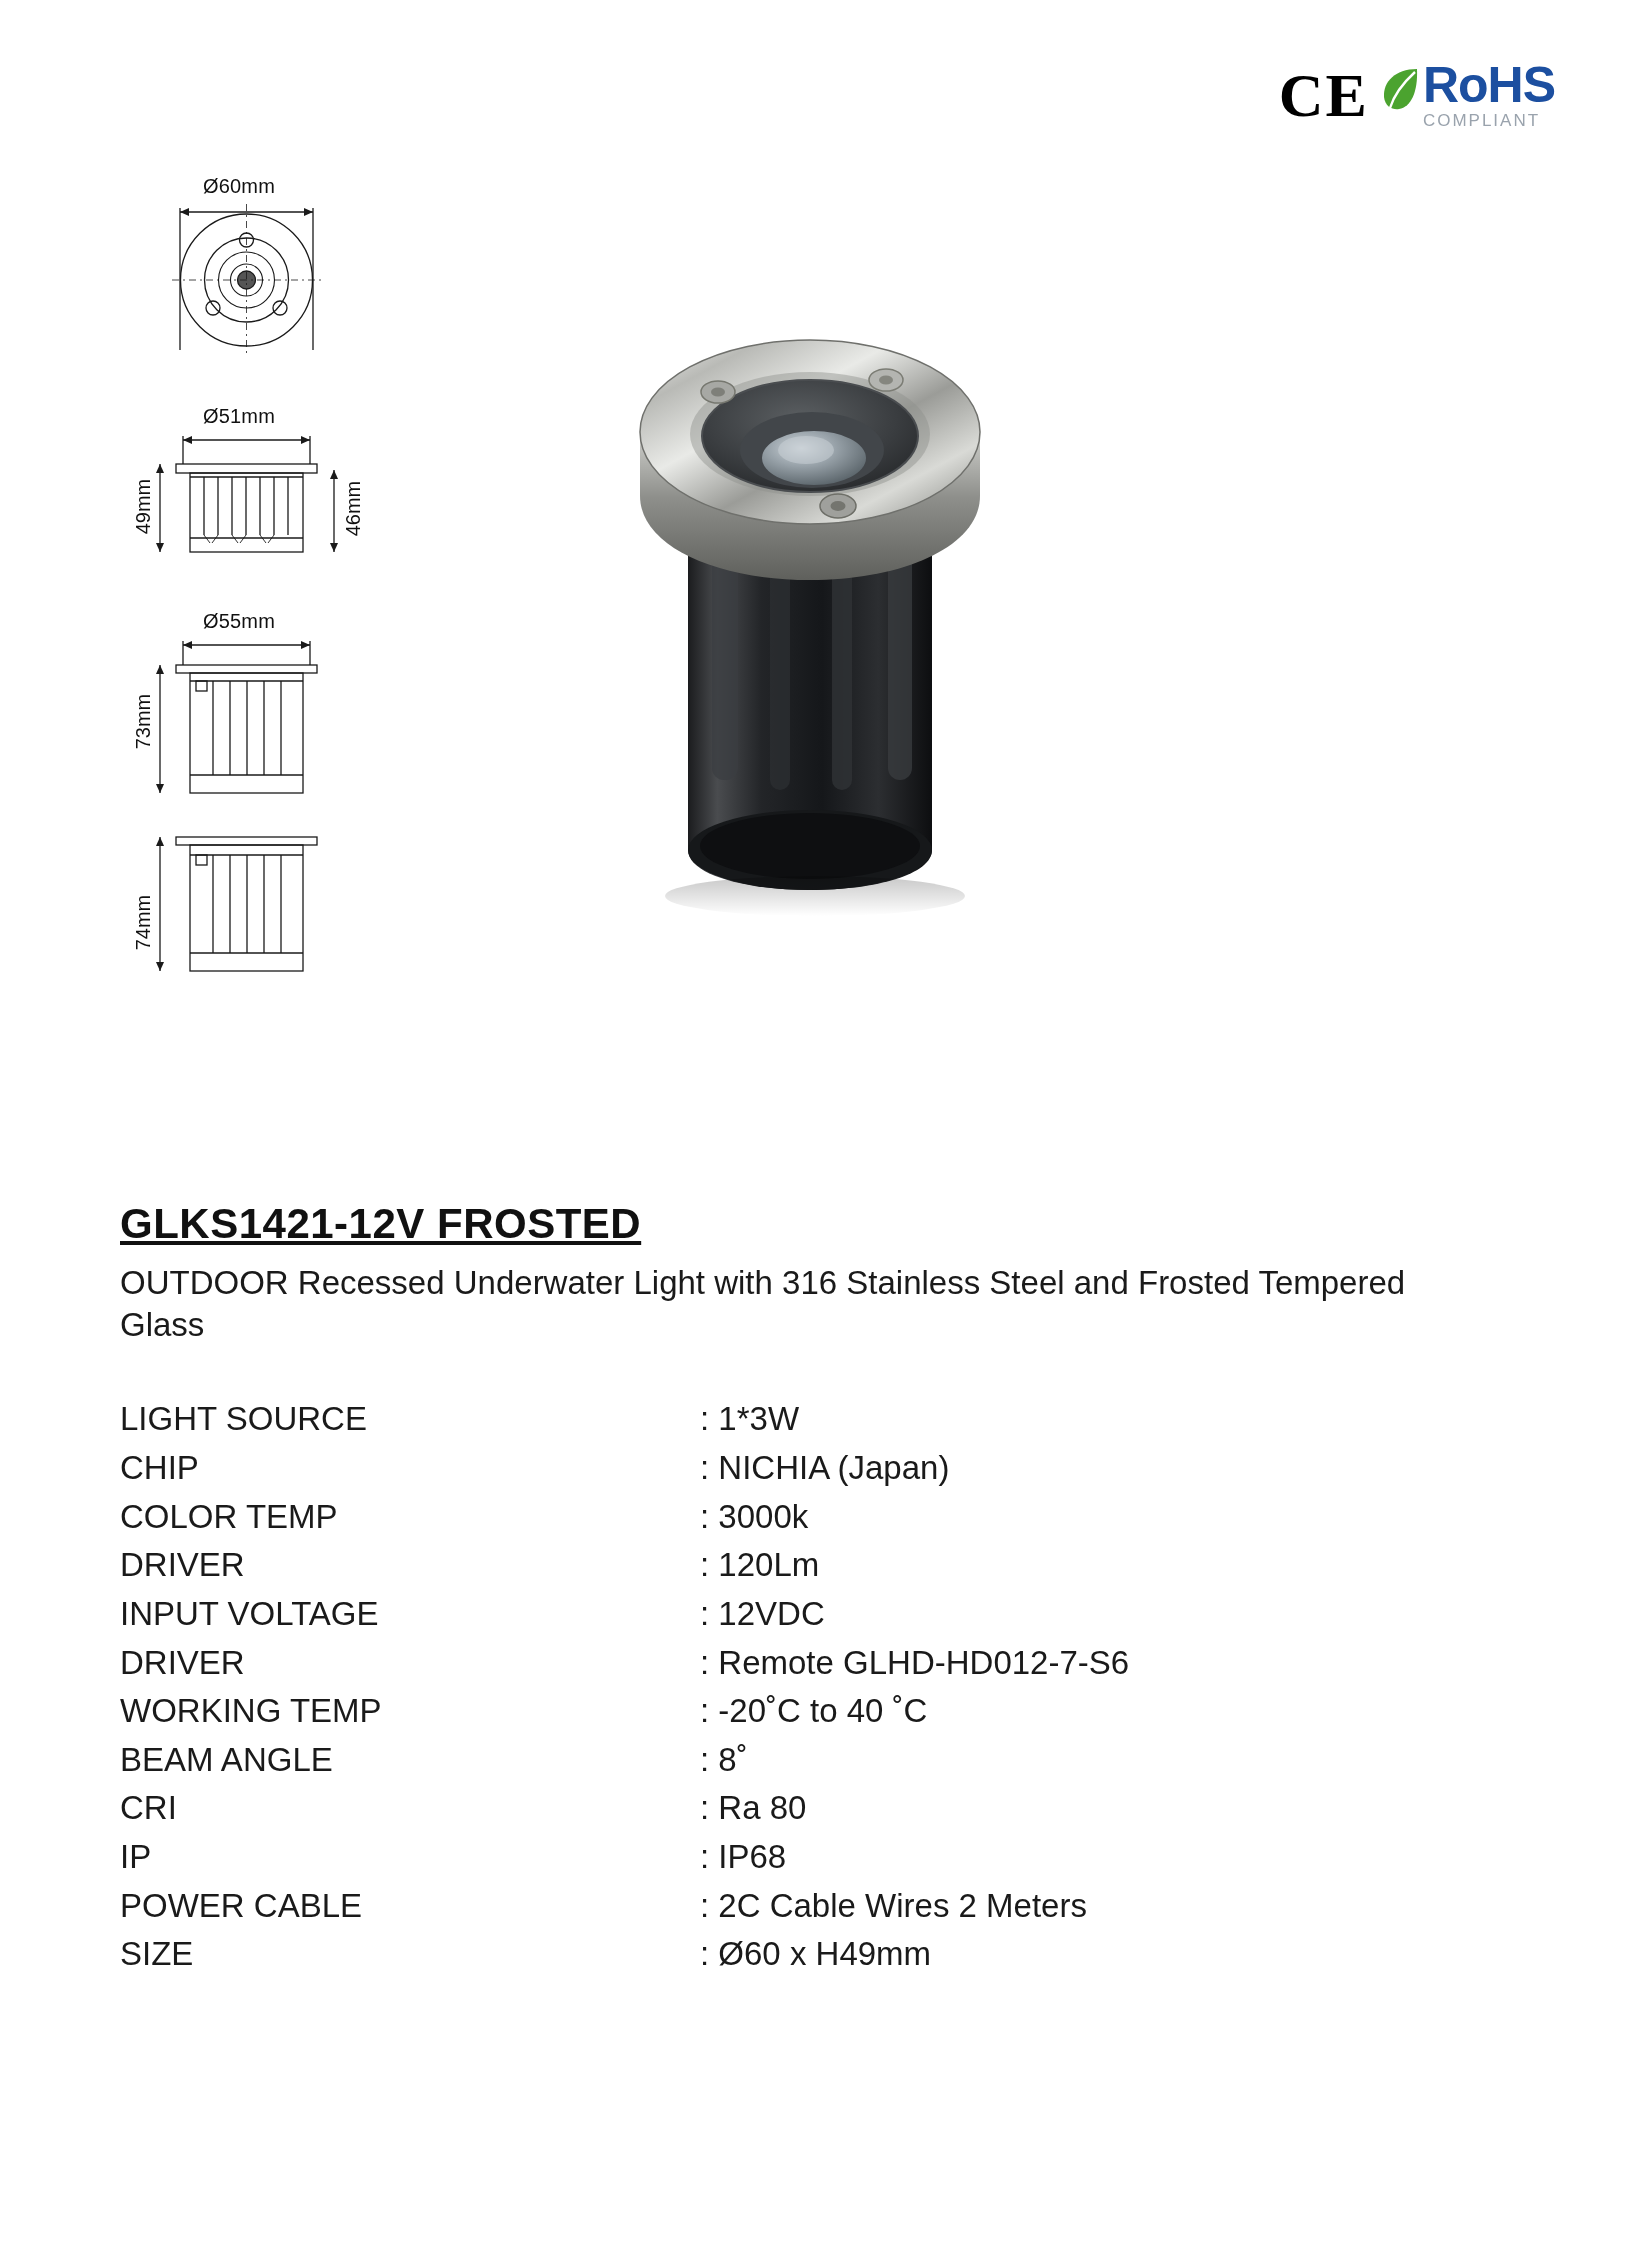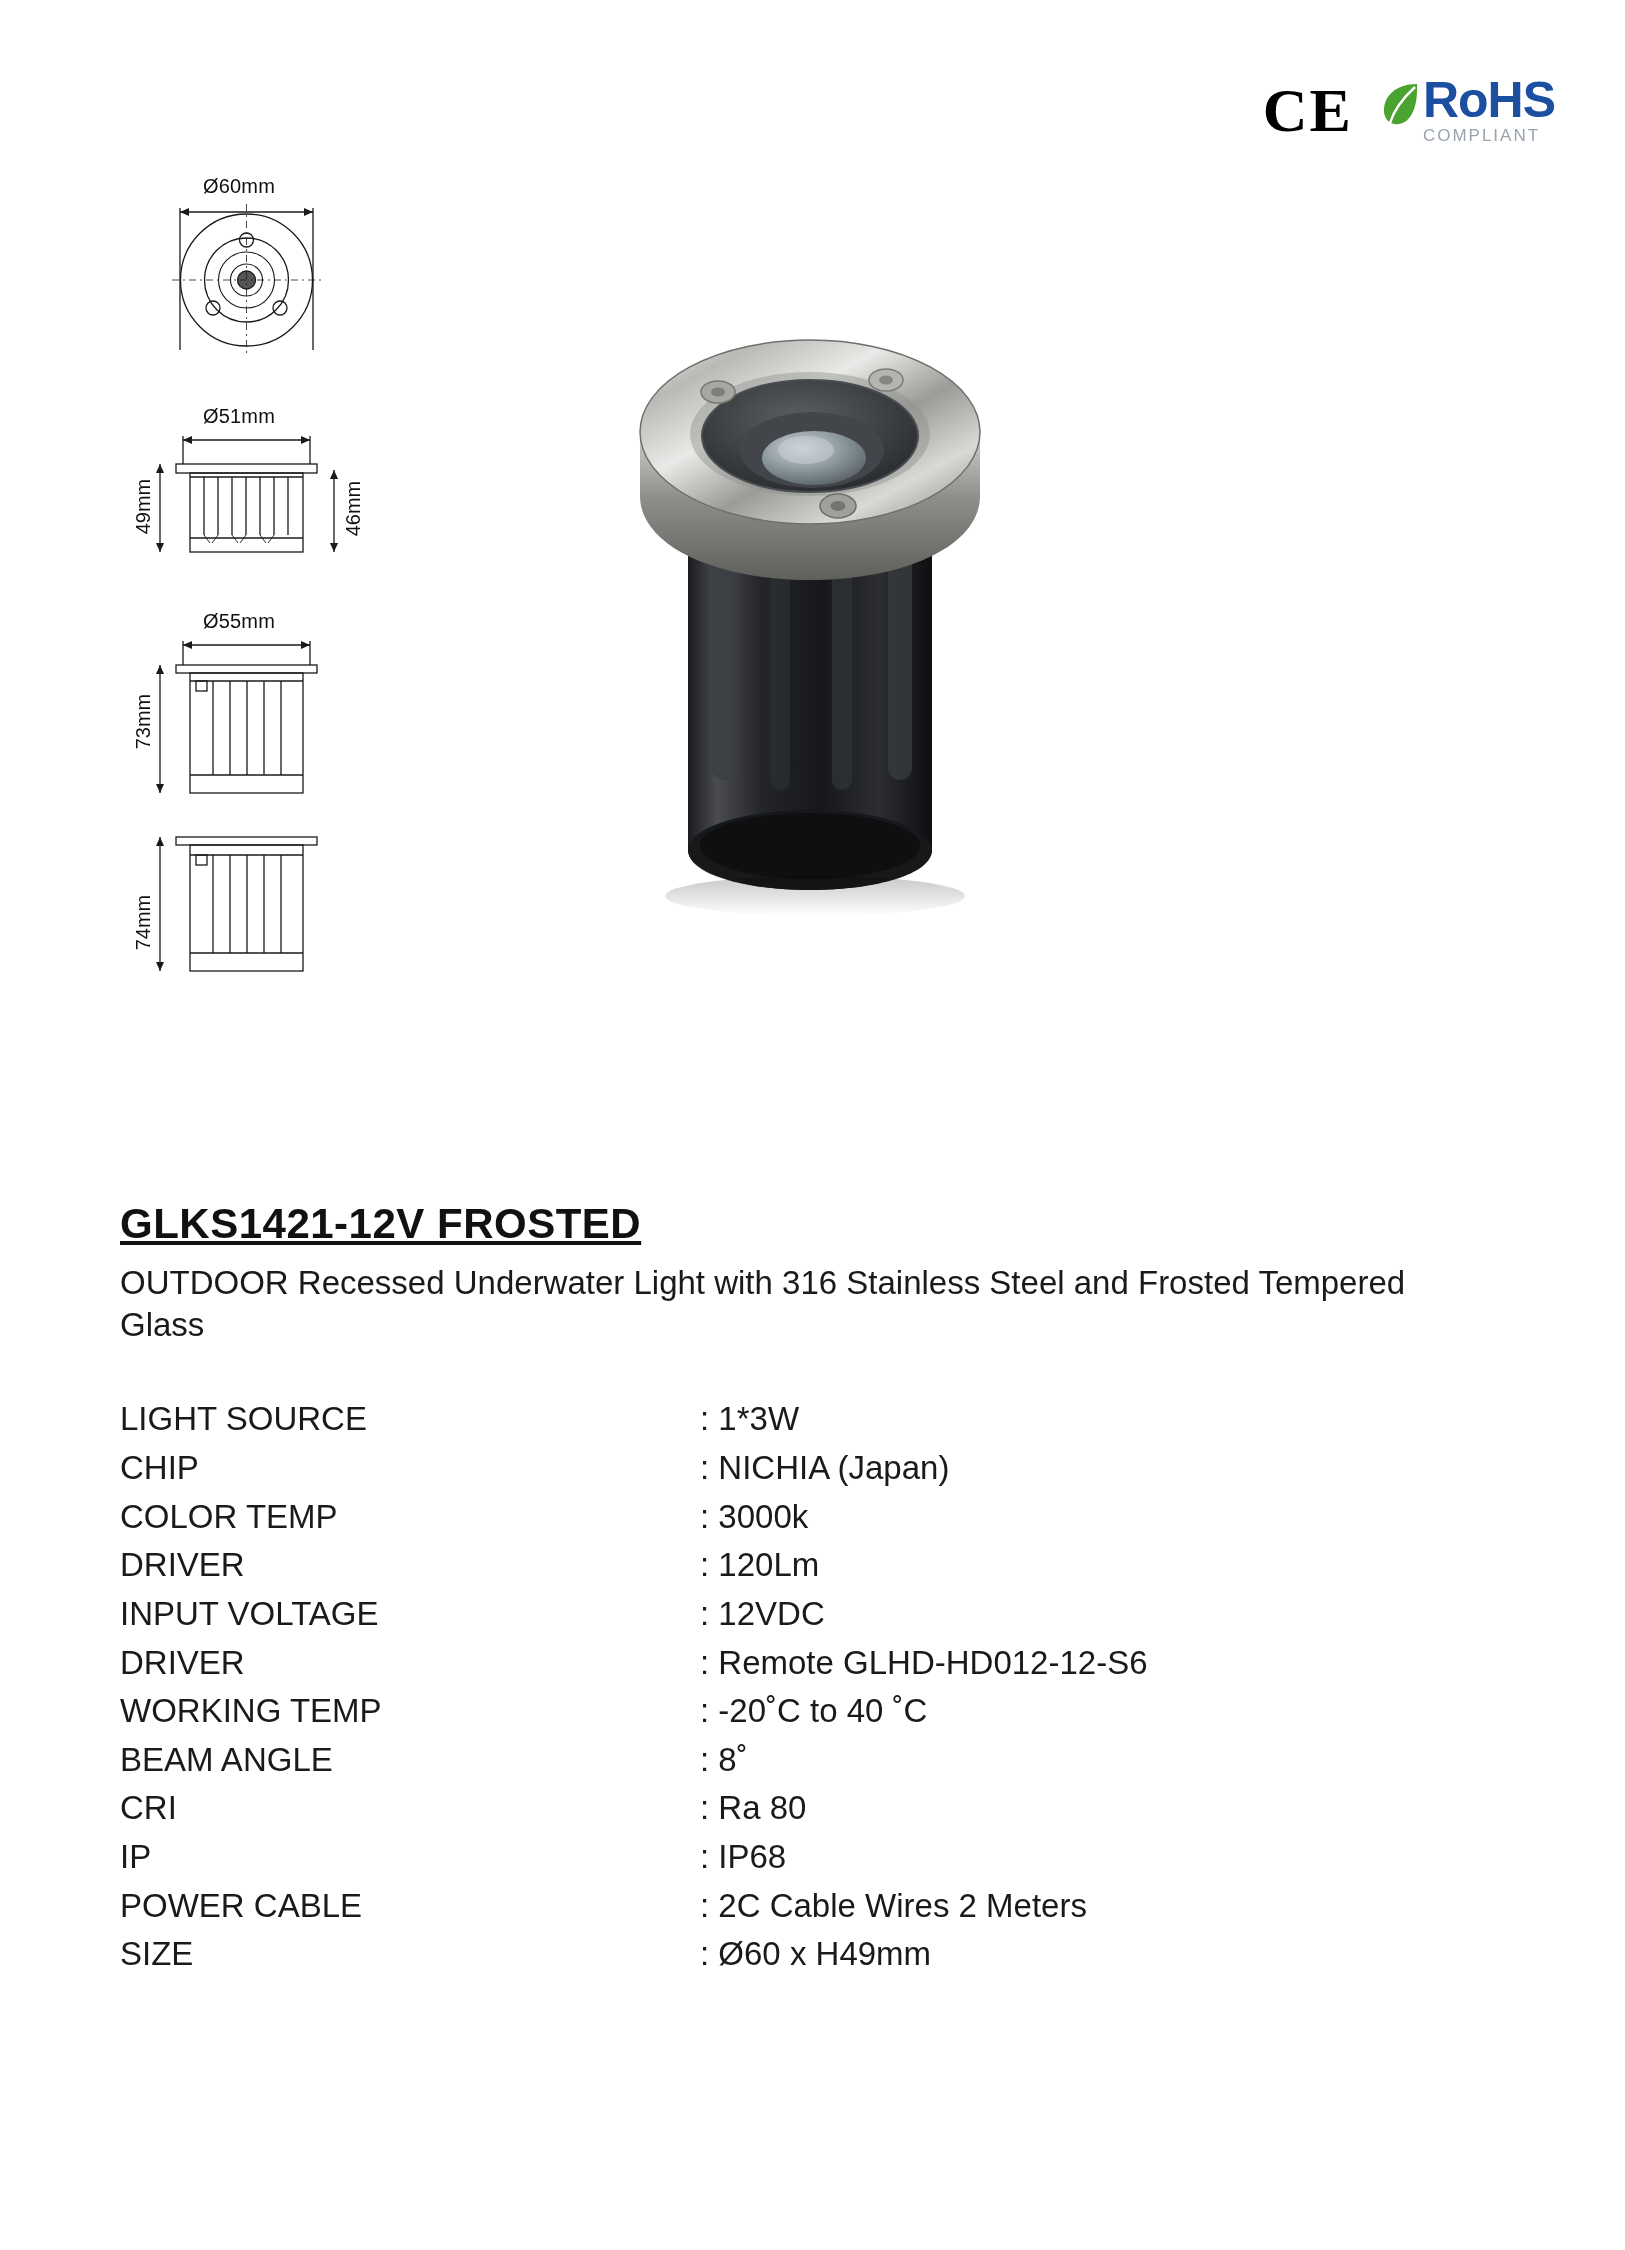--- a/index.html
+++ b/index.html
@@ -12,25 +12,25 @@
     height: 2250px;
     position: relative;
     font-family: "Liberation Sans", sans-serif;
     color: #1a1a1a;
     overflow: hidden;
   }
 
   
   .certs {
     position: absolute;
-    top: 77px;
+    top: 62px;
     right: 70px;
     display: flex;
     align-items: center;
-    gap: 28px;
+    gap: 12px;
   }
   .ce-mark {
     font-family: "Liberation Serif", serif;
     font-size: 62px;
     font-weight: 700;
     letter-spacing: 2px;
     color: #000;
     line-height: 1;
   }
   .rohs {
@@ -376,21 +376,21 @@
       <tr>
         <td class="spec-label">DRIVER</td>
         <td class="spec-value">: 120Lm</td>
       </tr>
       <tr>
         <td class="spec-label">INPUT VOLTAGE</td>
         <td class="spec-value">: 12VDC</td>
       </tr>
       <tr>
         <td class="spec-label">DRIVER</td>
-        <td class="spec-value">: Remote GLHD-HD012-12-S6</td>
+        <td class="spec-value">: Remote GLHD-HD012-7-S6</td>
       </tr>
       <tr>
         <td class="spec-label">WORKING TEMP</td>
         <td class="spec-value">: -20˚C to 40 ˚C</td>
       </tr>
       <tr>
         <td class="spec-label">BEAM ANGLE</td>
         <td class="spec-value">: 8˚</td>
       </tr>
       <tr>

